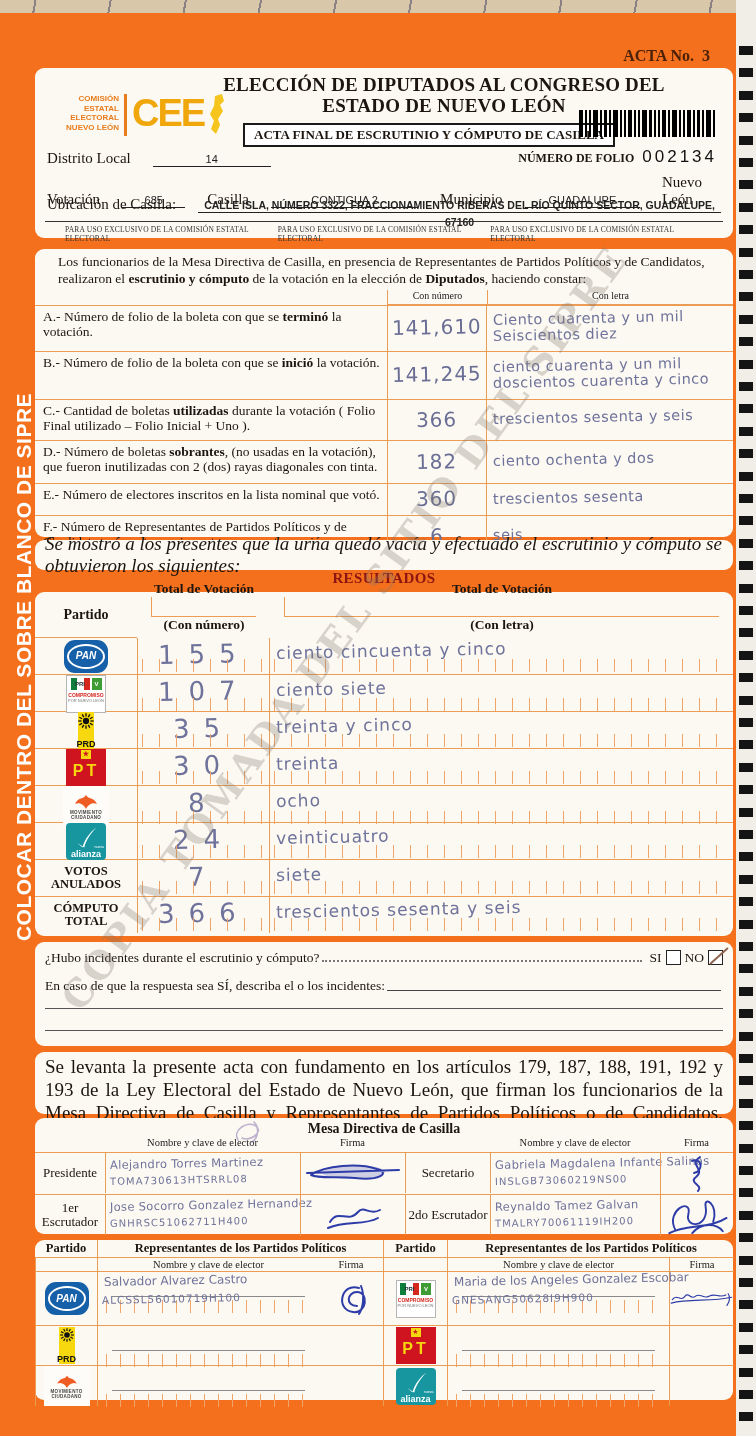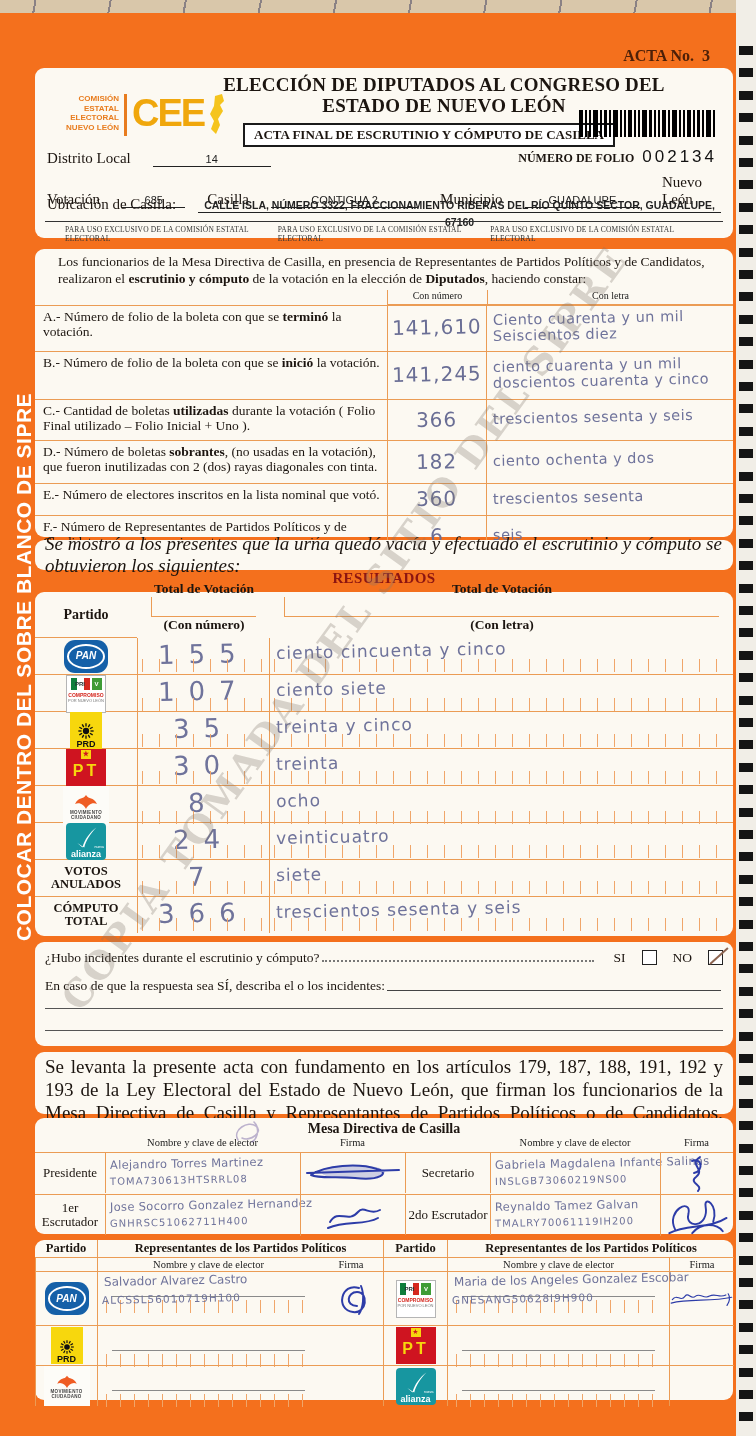--- a/index.html
+++ b/index.html
@@ -86,37 +86,37 @@
   .lg{flex:none;}
   .lg-pan{width:44px;height:33px;background:#1560a8;border-radius:11px;display:flex;align-items:center;justify-content:center;}
   .pan-oval{width:34px;height:21px;border:2px solid #fff;border-radius:50%;display:flex;align-items:center;justify-content:center;}
   .pan-oval b{color:#fff;font-family:"Liberation Sans",sans-serif;font-style:italic;font-size:10px;}
   .lg-pri{width:40px;height:38px;background:#fff;border:1px solid #b5b5b5;display:flex;flex-direction:column;align-items:center;padding:2px 1px 1px;box-sizing:border-box;}
   .pri-top{display:flex;align-items:center;}
   .pri-box{width:19px;height:12px;background:linear-gradient(90deg,#0e7e3c 0 33%,#fff 33% 66%,#d5281f 66%);display:inline-flex;align-items:center;justify-content:center;font-family:"Liberation Sans",sans-serif;font-weight:bold;font-size:6px;color:#233;}
   .verde-box{width:10px;height:12px;background:#3f9c35;margin-left:2px;display:inline-flex;align-items:center;justify-content:center;color:#fff;font:bold 6px "Liberation Sans",sans-serif;}
   .pri-l1{font:bold 5px "Liberation Sans",sans-serif;color:#d5281f;margin-top:2px;}
   .pri-l2{font:4px "Liberation Sans",sans-serif;color:#777;}
-  .lg-prd{width:32px;height:37px;background:#f7d70d;display:flex;flex-direction:column;align-items:center;justify-content:flex-end;}
+  .lg-prd{width:16px;height:37px;background:#f7d70d;display:flex;flex-direction:column;align-items:center;justify-content:space-between;}
   .lg-prd b{font:bold 9px "Liberation Sans",sans-serif;color:#111;line-height:1;}
   .lg-pt{width:40px;height:37px;background:#cf1420;position:relative;display:flex;align-items:center;justify-content:center;}
   .pt-star{position:absolute;top:1px;left:50%;transform:translateX(-50%);width:10px;height:9px;background:#f7d70d;color:#cf1420;font-size:7px;line-height:9px;text-align:center;}
   .pt-txt{color:#f7d70d;font:bold 16px "Liberation Sans",sans-serif;letter-spacing:3px;margin-top:6px;}
   .lg-mc{width:46px;height:40px;background:#fdfcf8;display:flex;flex-direction:column;align-items:center;justify-content:center;}
   .lg-mc span{font:bold 4.5px "Liberation Sans",sans-serif;color:#444;letter-spacing:.3px;}
   .lg-al{width:40px;height:37px;background:#1796a0;border-radius:4px;position:relative;display:flex;align-items:flex-end;justify-content:center;}
   .lg-al .al-txt{color:#fff;font:bold 9px "Liberation Sans",sans-serif;line-height:11px;}
   .lg-al .al-nueva{position:absolute;right:2px;bottom:11px;color:#fff;font:3.5px "Liberation Sans",sans-serif;}
   .lg-al svg{position:absolute;top:1px;left:5px;}
 
   
   #inc{top:942px;height:104px;}
   .inc-q{position:absolute;left:10px;right:10px;top:8px;display:flex;align-items:flex-end;font-size:13.5px;}
   .leader{flex:1;border-bottom:2px dotted #777;margin:0 3px 4px;}
-  .cb-lbl{margin:0 16px;}
+  .cb-lbl{margin:0 4px;}
   .cb{position:relative;width:13px;height:13px;border:1.3px solid #222;background:#fff;display:inline-block;margin-bottom:1px;}
   .no-slash{position:absolute;width:24px;border-top:2px solid #8d6450;transform:rotate(-42deg);right:-9px;top:4px;}
   .inc-d{position:absolute;left:10px;right:10px;top:36px;display:flex;align-items:flex-end;font-size:13.5px;}
   .dline{flex:1;border-bottom:1px solid #444;margin:0 2px 3px;}
   .inc-line{position:absolute;left:10px;right:10px;border-top:1px solid #555;}
   .l1{top:66px;}.l2{top:88px;}
 
   
   #legal{top:1052px;height:62px;}
   .legal{margin:0;padding:4px 10px;font-size:19px;line-height:1.2;text-align:justify;}

